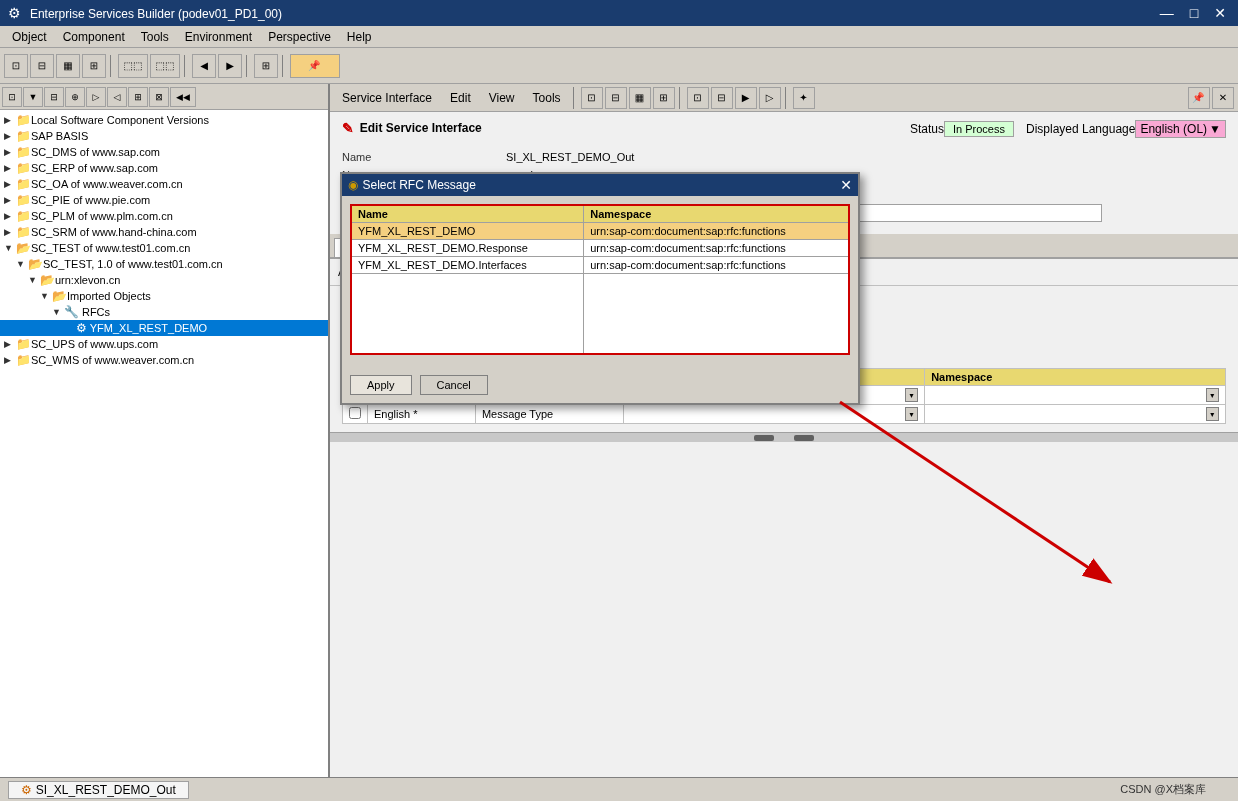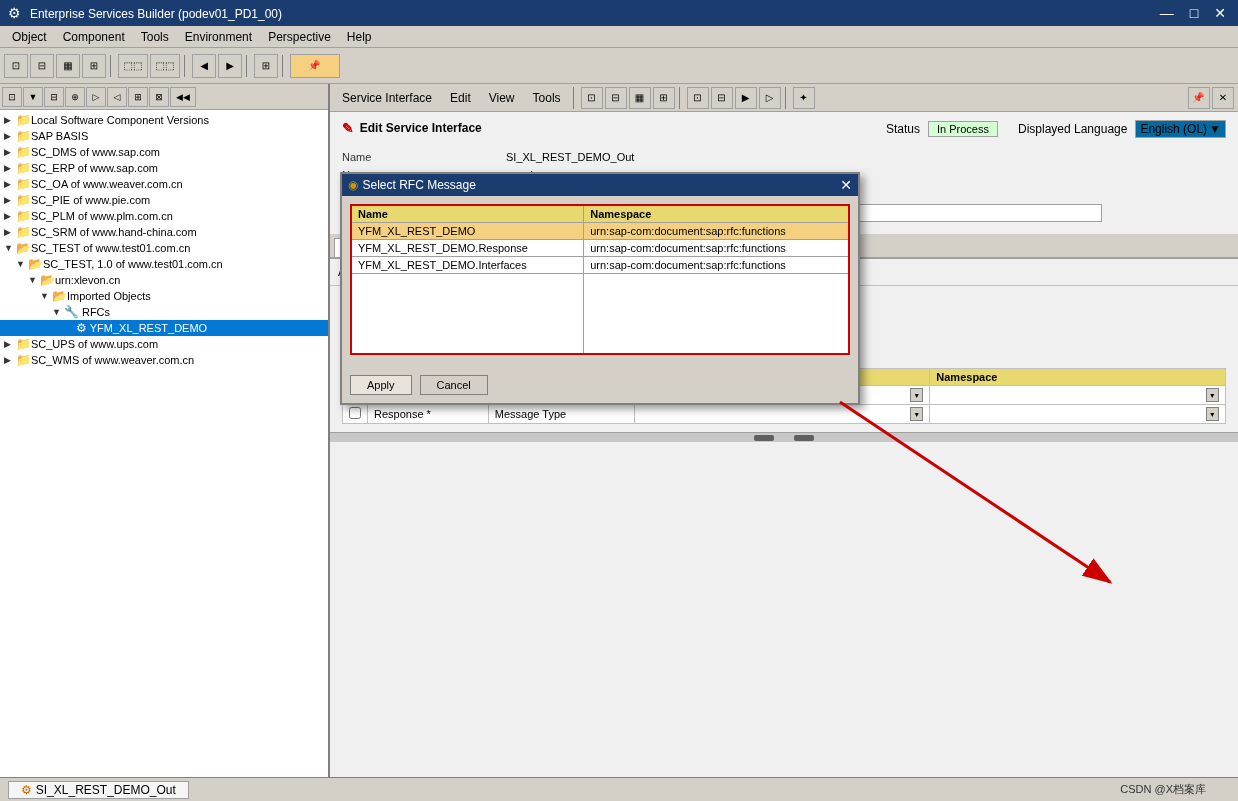--- a/index.html
+++ b/index.html
@@ -150,38 +150,38 @@
     
     .form-area {
       background: #f0f0f0;
       padding: 8px 12px;
     }
     .form-title {
       font-size: 13px; font-weight: bold; color: #000;
       margin-bottom: 8px;
       display: flex; align-items: center; gap: 6px;
     }
-    .form-status { display: flex; align-items: center; gap: 8px; float: right; }
+    .form-status { display: flex; align-items: center; float: right; }
     .form-header { display: flex; justify-content: space-between; align-items: flex-start; margin-bottom: 6px; }
     .form-row { display: flex; align-items: center; margin-bottom: 4px; }
     .form-label { width: 160px; font-size: 11px; color: #333; }
     .form-value { flex: 1; font-size: 11px; color: #000; padding: 1px 4px; }
     .form-input {
       flex: 1; height: 18px; border: 1px solid #a0a0a0;
       background: white; font-size: 11px; padding: 0 3px;
     }
     .status-box {
       border: 1px solid #a0a0a0;
       background: #d4ffd4;
       padding: 1px 8px;
       font-size: 11px;
     }
     .lang-box {
       border: 1px solid #a0a0a0;
-      background: #0369a1;
+      background: #f9a8d4;
       padding: 1px 4px;
       font-size: 11px;
       display: flex; align-items: center; gap: 2px;
     }
 
     
     .tab-strip {
       display: flex;
       background: #d4d0c8;
       padding: 4px 4px 0 4px;
@@ -654,21 +654,21 @@
               </td>
               <td>
                 <div style="display:flex;align-items:center;gap:2px;">
                   <input class="td-input" value="" style="">
                   <button style="width:14px;height:14px;font-size:8px;padding:0;border:1px solid #808080;background:#d4d0c8;cursor:pointer;">▾</button>
                 </div>
               </td>
             </tr>
             <tr>
               <td><input type="checkbox" style="width: 12px; height: 12px;"></td>
-              <td>Response *</td>
+              <td>English *</td>
               <td>Message Type</td>
               <td>
                 <div style="display:flex;align-items:center;gap:2px;">
                   <input class="td-input" value="" style="">
                   <button style="width:14px;height:14px;font-size:8px;padding:0;border:1px solid #808080;background:#d4d0c8;cursor:pointer;">▾</button>
                 </div>
               </td>
               <td>
                 <div style="display:flex;align-items:center;gap:2px;">
                   <input class="td-input" value="" style="">

